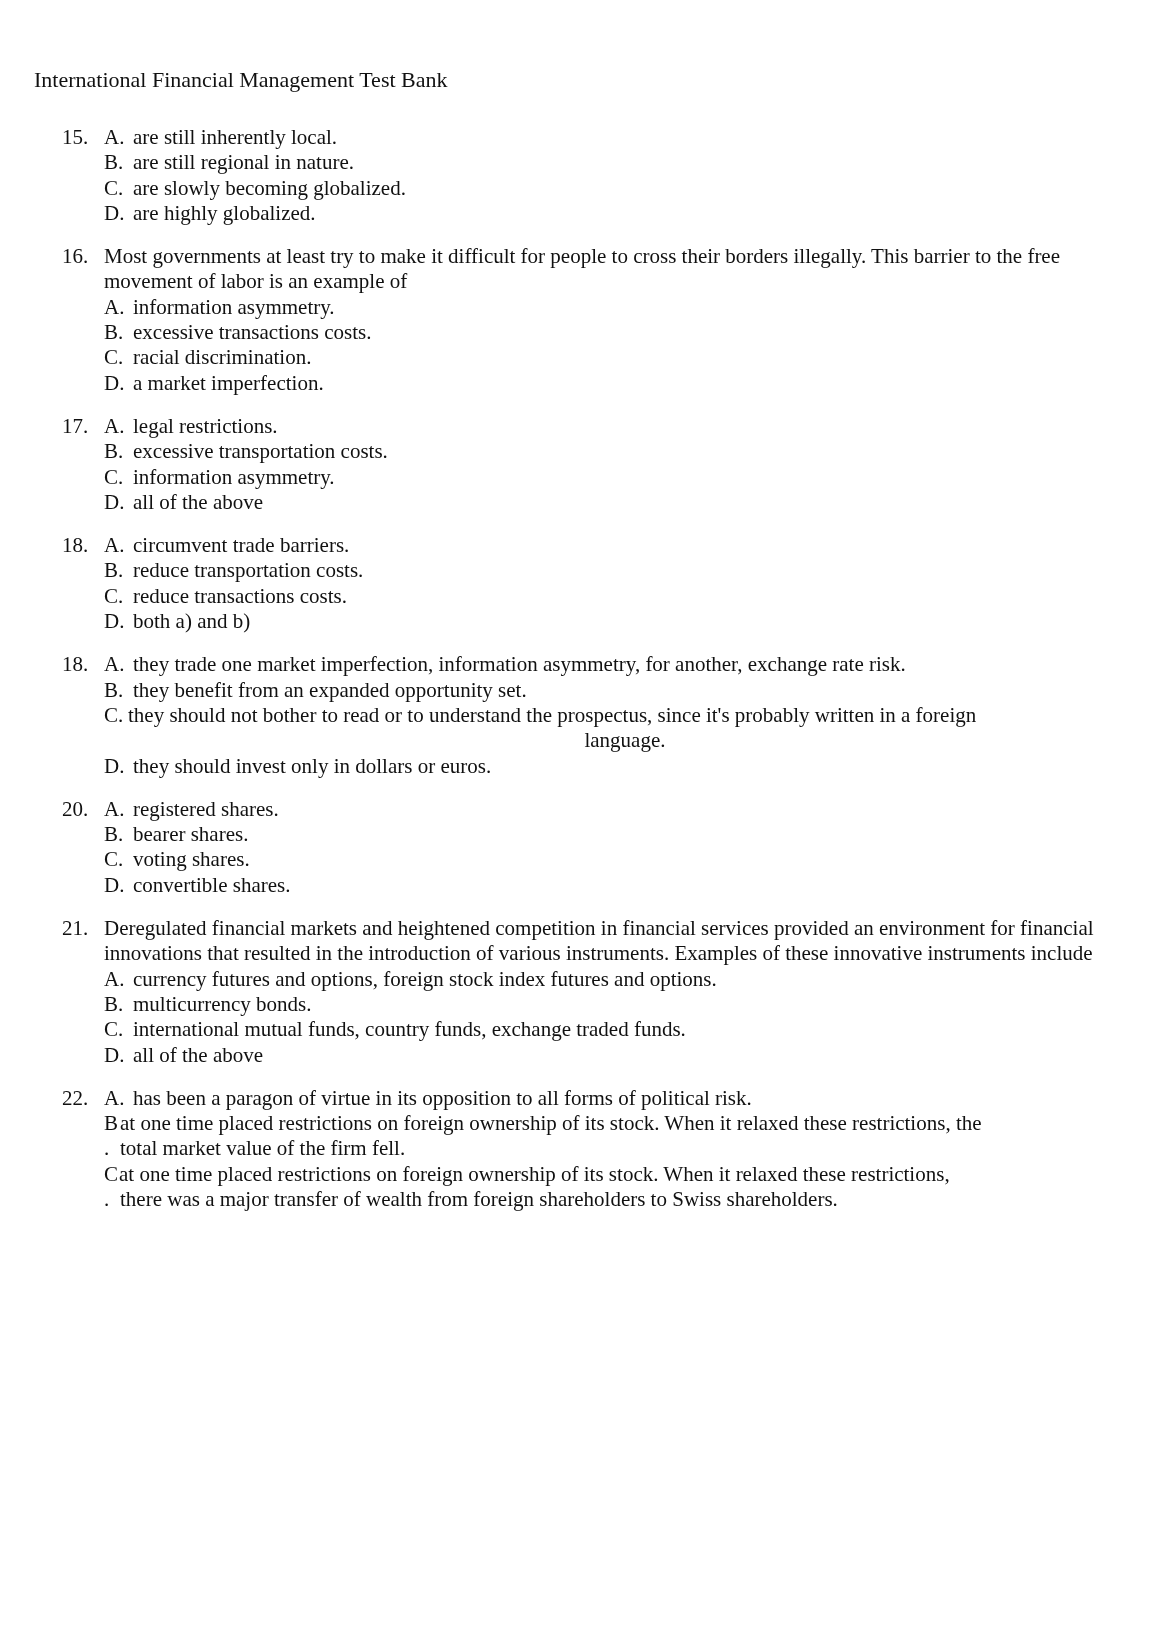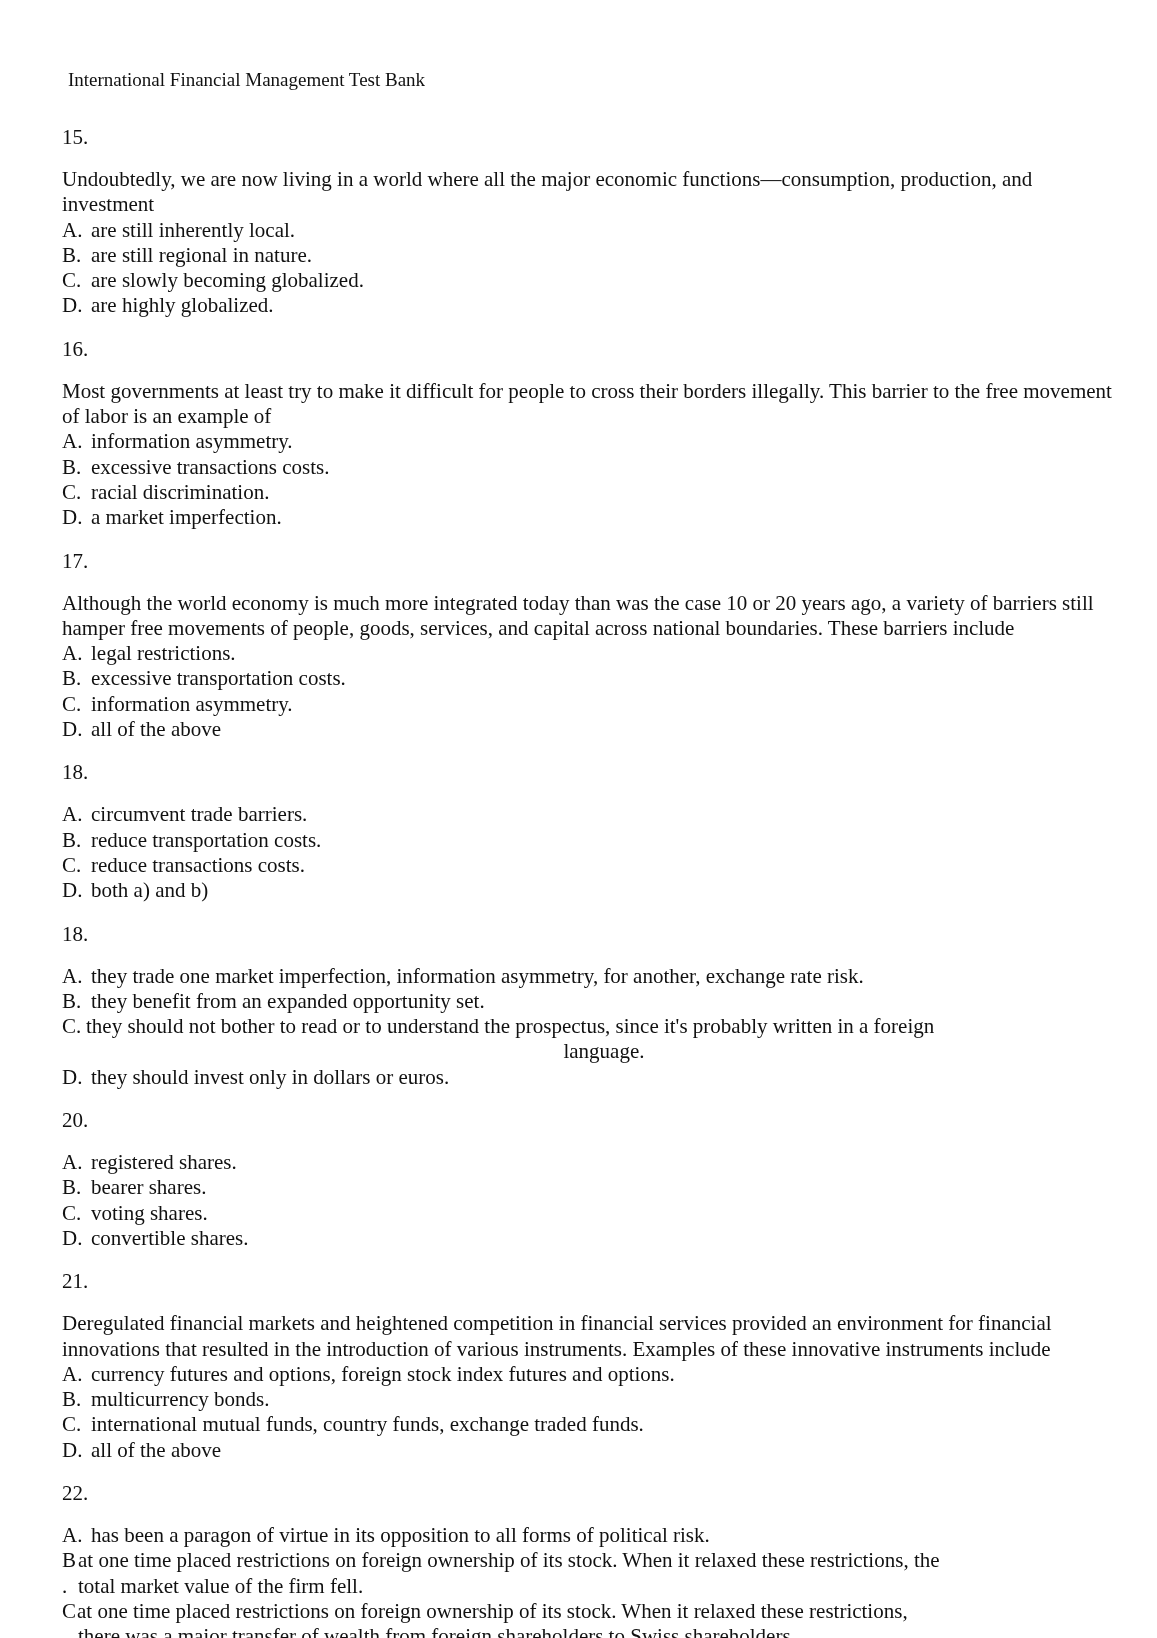--- a/index.html
+++ b/index.html
@@ -2,47 +2,46 @@
 <html><head>
 <meta charset="utf-8">
 <style>
   html, body { margin: 0; padding: 0; background: #ffffff; }
   body {
     width: 1157px; height: 1638px; position: relative; overflow: hidden;
     font-family: "Liberation Serif", "DejaVu Serif", serif;
     color: #111111;
   }
   .header {
-    position: absolute; left: 68px; top: 68px;
-    font-size: 19px; line-height: 24px;
+    position: absolute; left: 34px; top: 68px;
+    font-size: 22px; line-height: 24px;
   }
   .questions { position: absolute; left: 62px; top: 125px; width: 1060px; }
   .q { font-size: 21px; line-height: 25.3px; margin-bottom: 18px; }
-  .q-row { display: flex; flex-direction: column; }
+  .q-row { display: flex; }
   .q-num { width: 42px; flex: 0 0 42px; }
   .q-body { flex: 1; }
   .opt { display: flex; }
   .opt-letter { width: 29px; flex: 0 0 29px; }
   .opt-letter.tight { width: 24px; flex: 0 0 24px; }
   .opt-text { flex: 1; }
   .hang-cont { padding-left: 24px; text-align: center; }
   .q-last { margin-bottom: 0; }
 </style>
 </head>
 <body>
 
 <div class="header">International Financial Management Test Bank</div>
 
 <div class="questions">
 
   <div class="q">
     <div class="q-row">
       <span class="q-num">15.</span>
       <div class="q-body">
-        <div>Undoubtedly, we are now living in a world where all the major economic functions—consumption, production, and investment</div>
         <div class="opt">
             <span class="opt-letter">A.</span>
             <span class="opt-text">are still inherently local.</span>
           </div>
         <div class="opt">
             <span class="opt-letter">B.</span>
             <span class="opt-text">are still regional in nature.</span>
           </div>
         <div class="opt">
             <span class="opt-letter">C.</span>
@@ -78,21 +77,20 @@
             <span class="opt-text">a market imperfection.</span>
           </div>
       </div>
     </div>
   </div>
 
   <div class="q">
     <div class="q-row">
       <span class="q-num">17.</span>
       <div class="q-body">
-        <div>Although the world economy is much more integrated today than was the case 10 or 20 years ago, a variety of barriers still hamper free movements of people, goods, services, and capital across national boundaries. These barriers include</div>
         <div class="opt">
             <span class="opt-letter">A.</span>
             <span class="opt-text">legal restrictions.</span>
           </div>
         <div class="opt">
             <span class="opt-letter">B.</span>
             <span class="opt-text">excessive transportation costs.</span>
           </div>
         <div class="opt">
             <span class="opt-letter">C.</span>

